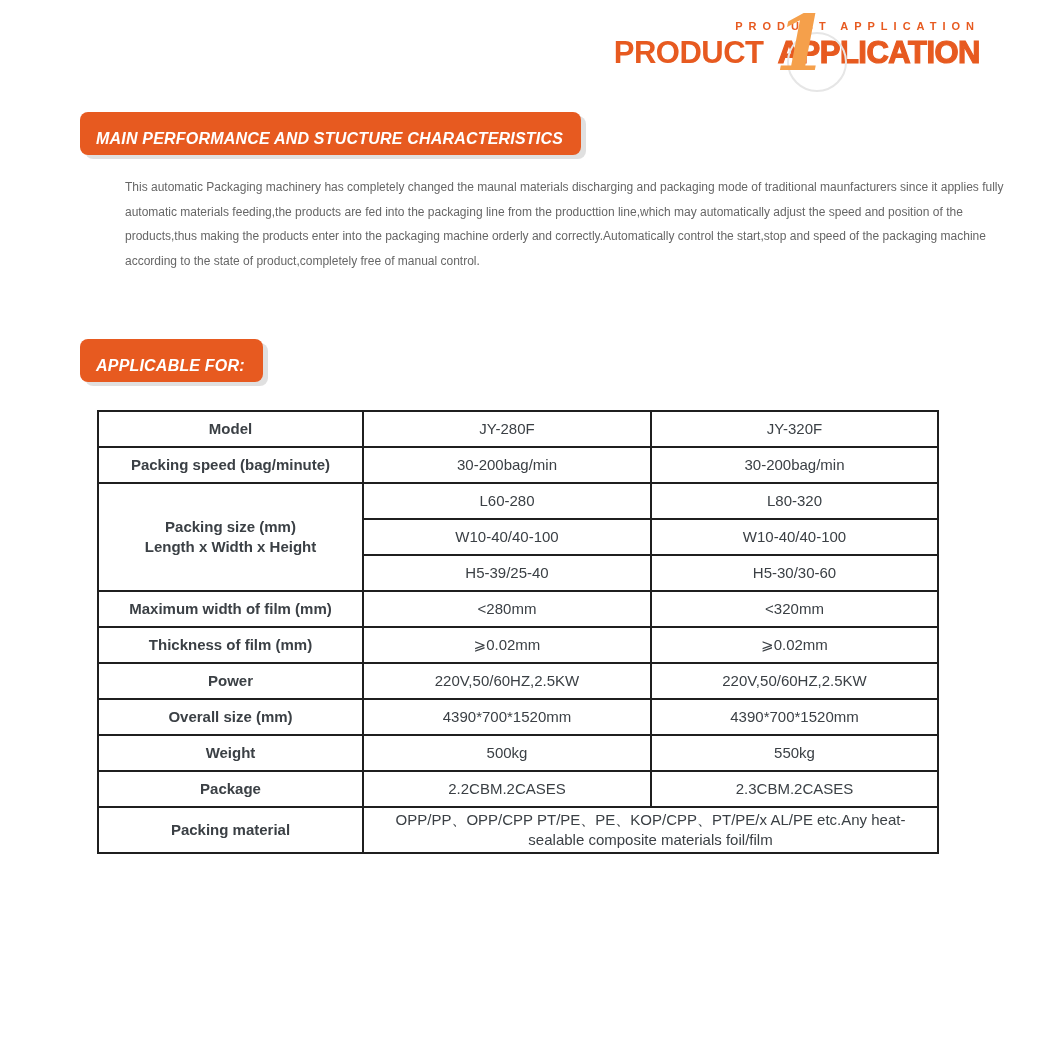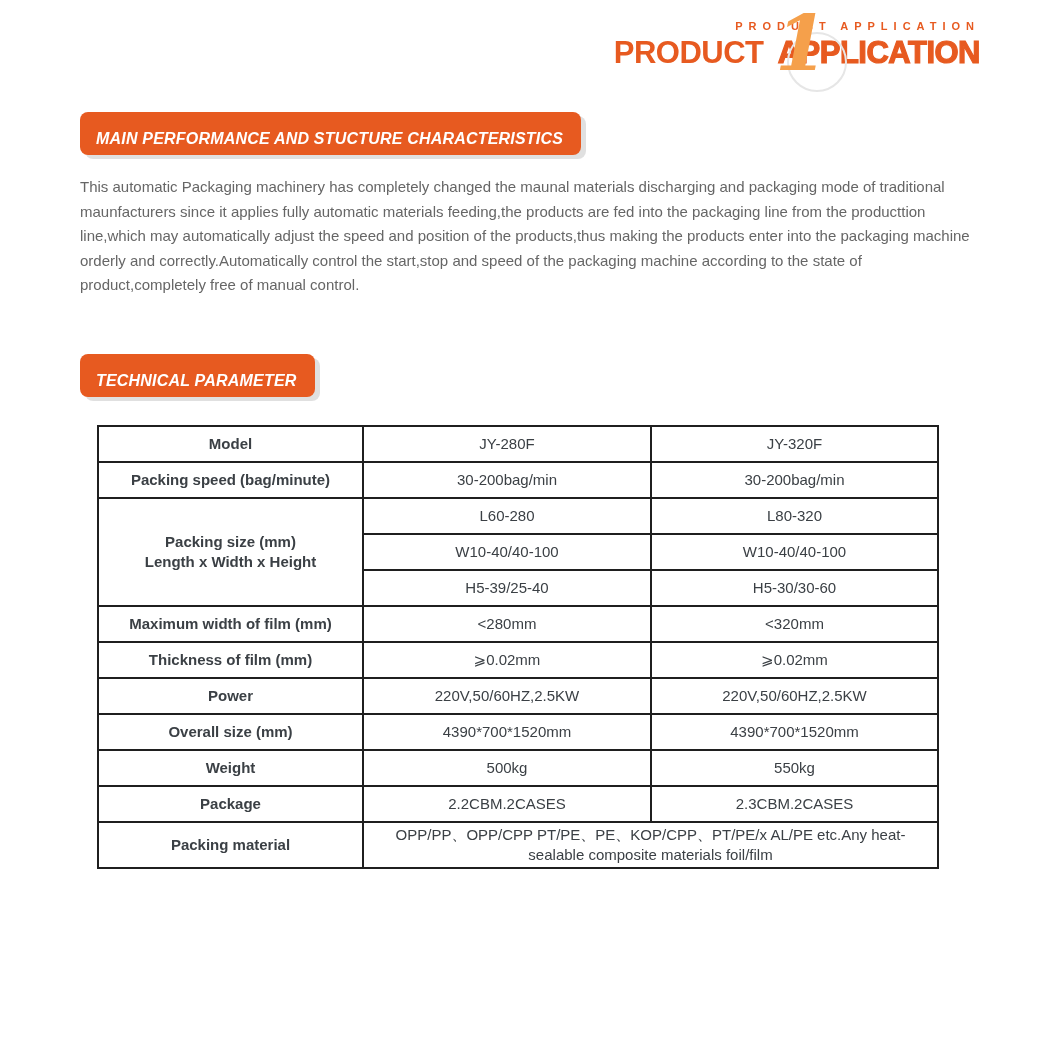--- a/index.html
+++ b/index.html
@@ -62,21 +62,21 @@
   .banner-row{margin-left:0;}
   .mt-banner1{margin-top:34px;}
   .mt-banner2{margin-top:66px;}
   .mt-banner3{margin-top:56px;}
 
   
   .body-text{
     margin-top:20px;
     width:900px;
     color:var(--body-text);
-    font-size:15px;line-height:24.5px;
+    font-size:12px;line-height:24.5px;margin-left:45px;
   }
 
   
   .spec-table{
     margin:28px 0 0 17px;
     border-collapse:collapse;
     width:840px;
     table-layout:fixed;
     color:var(--table-text);
     font-size:15px;
@@ -111,24 +111,24 @@
       <span class="numeral-circle"></span>
       <span class="numeral">1</span>
     </div>
   </div>
 
   <div class="banner-row mt-banner1">
     <span class="banner">MAIN PERFORMANCE AND STUCTURE CHARACTERISTICS</span>
   </div>
   <p class="body-text">This automatic Packaging machinery has completely changed the maunal materials discharging and packaging mode of traditional maunfacturers since it applies fully automatic materials feeding,the products are fed into the packaging line from the producttion line,which may automatically adjust the speed and position of the products,thus making the products enter into the packaging machine orderly and correctly.Automatically control the start,stop and speed of the packaging machine according to the state of product,completely free of manual control.</p>
 
+  <div class="banner-row mt-banner2">
+    <span class="banner">APPLICABLE FOR:</span>
+  </div>
 
-  <div class="banner-row mt-banner3">
-    <span class="banner">TECHNICAL PARAMETER</span>
-  </div>
 
   <table class="spec-table">
     <colgroup>
         <col class="c1">
         <col class="c2">
         <col class="c3">
       </colgroup>
     <tbody>
         <tr>
           <td class="th">Model</td>

